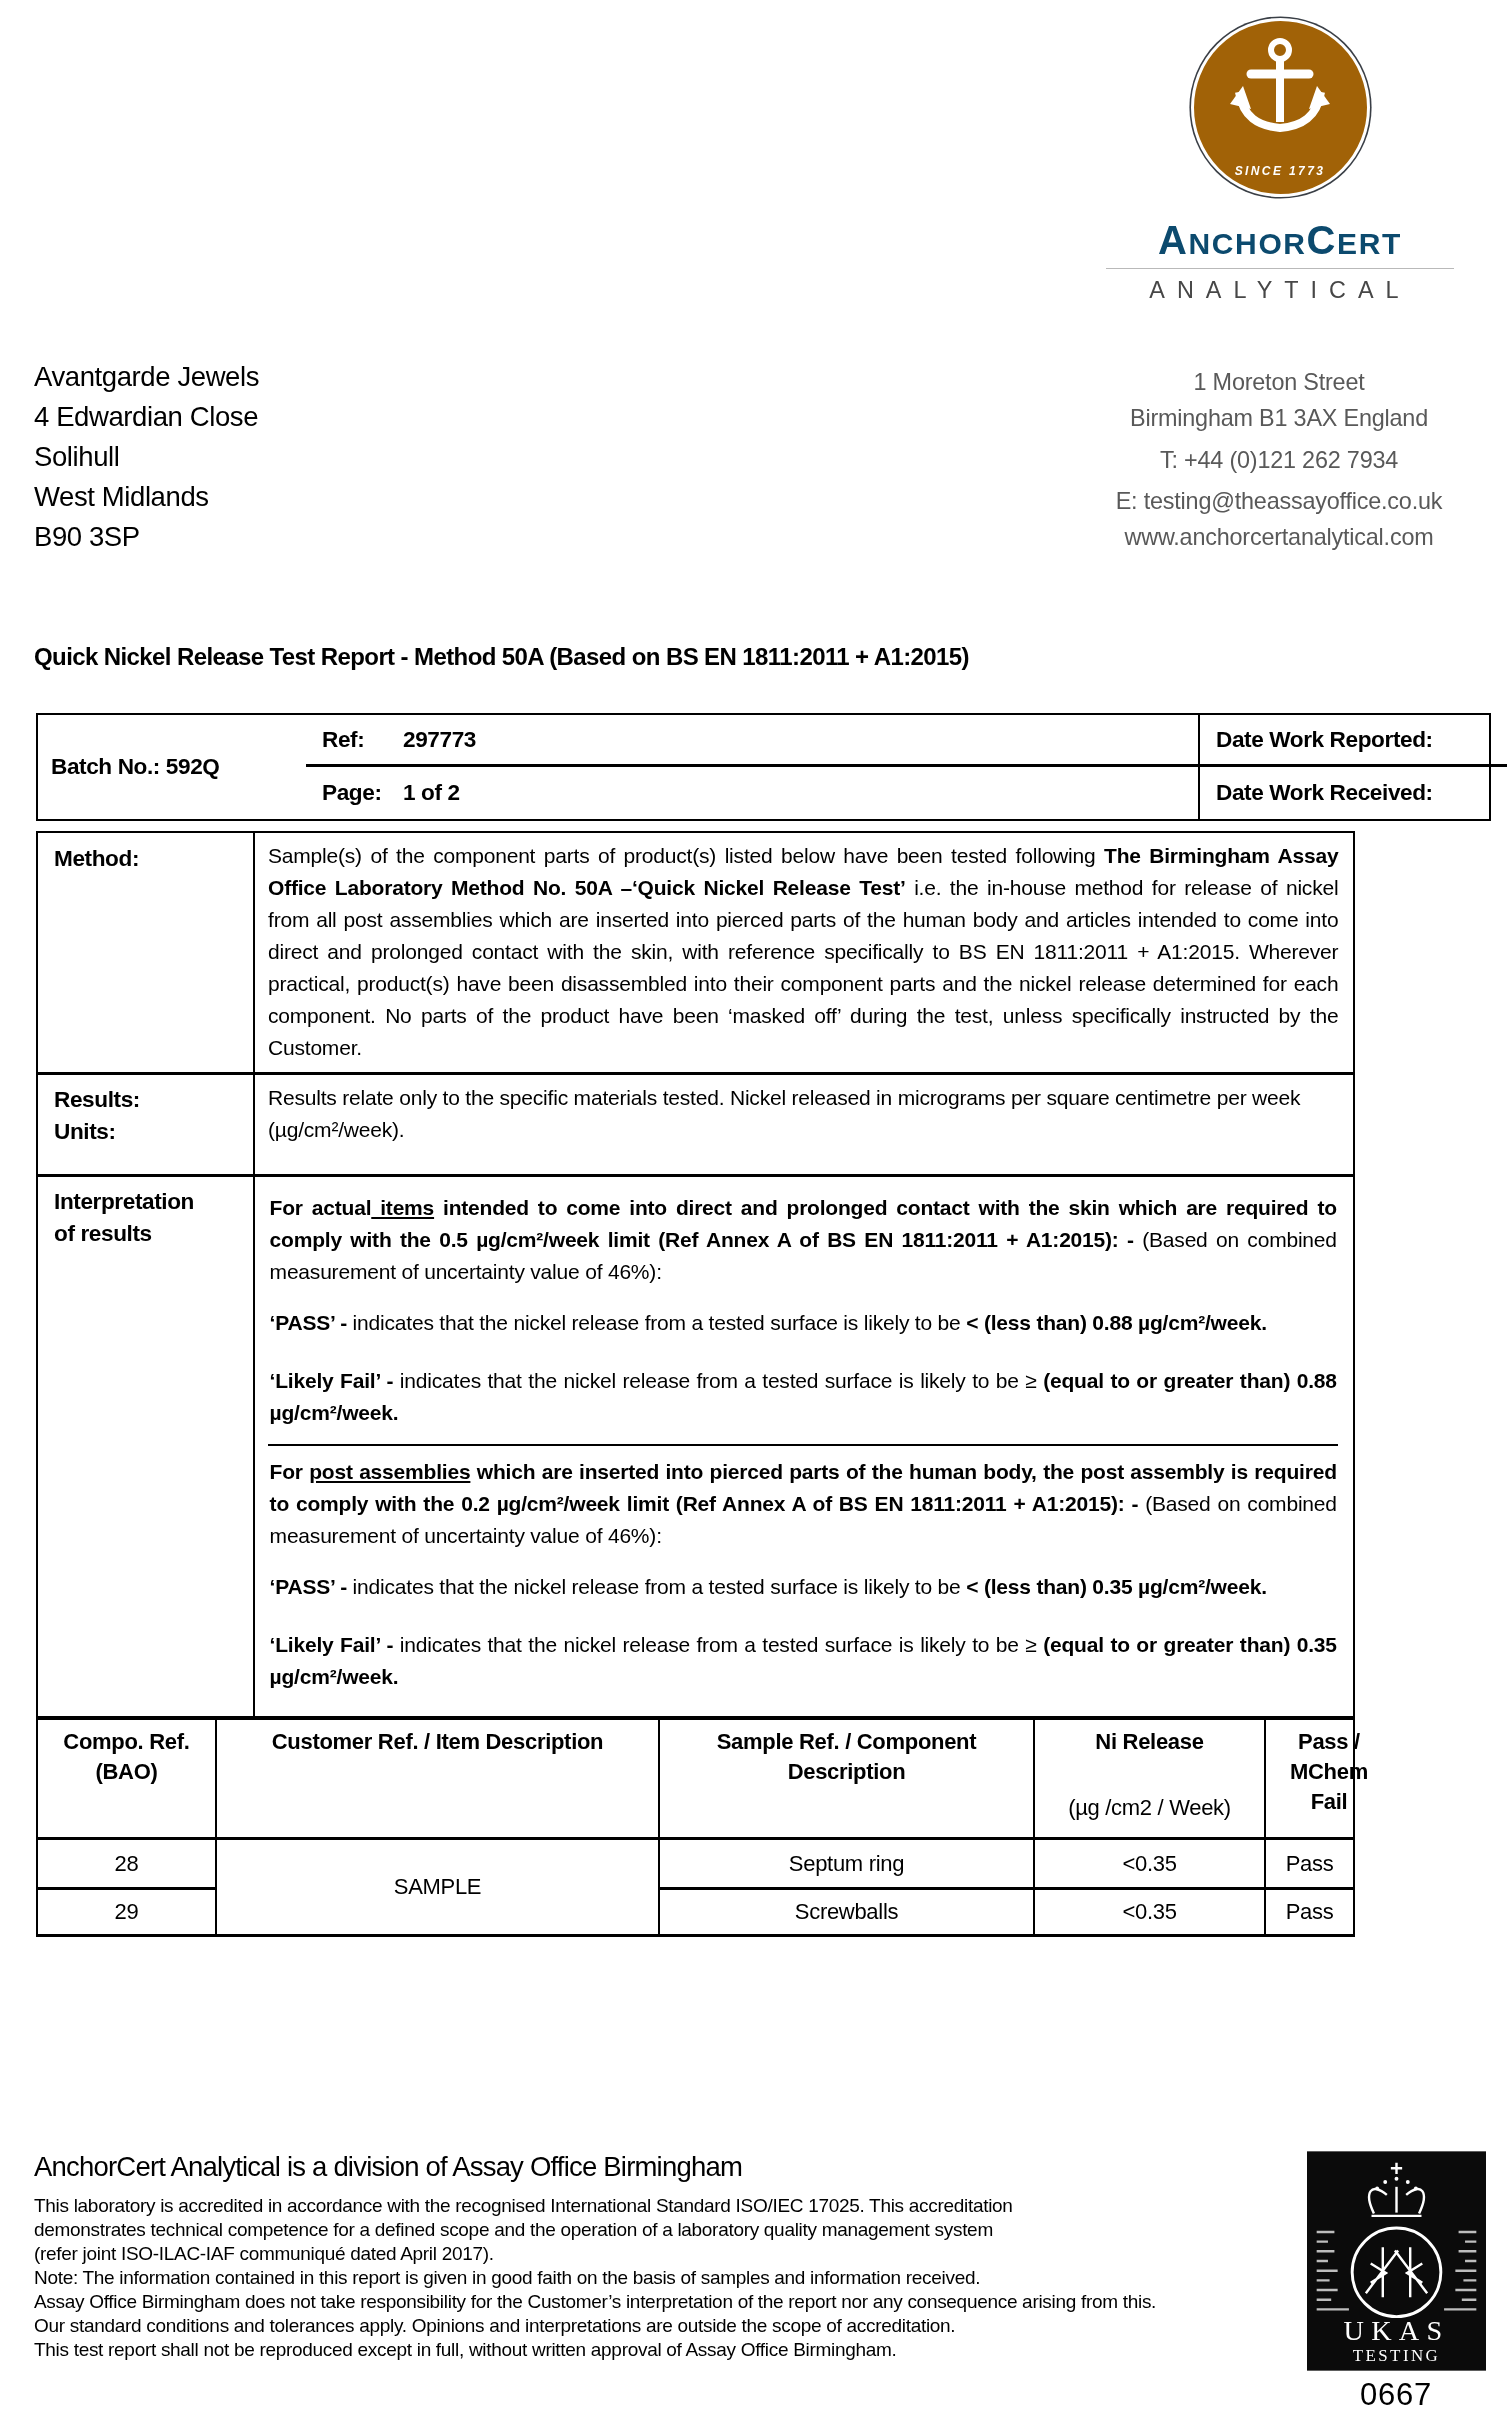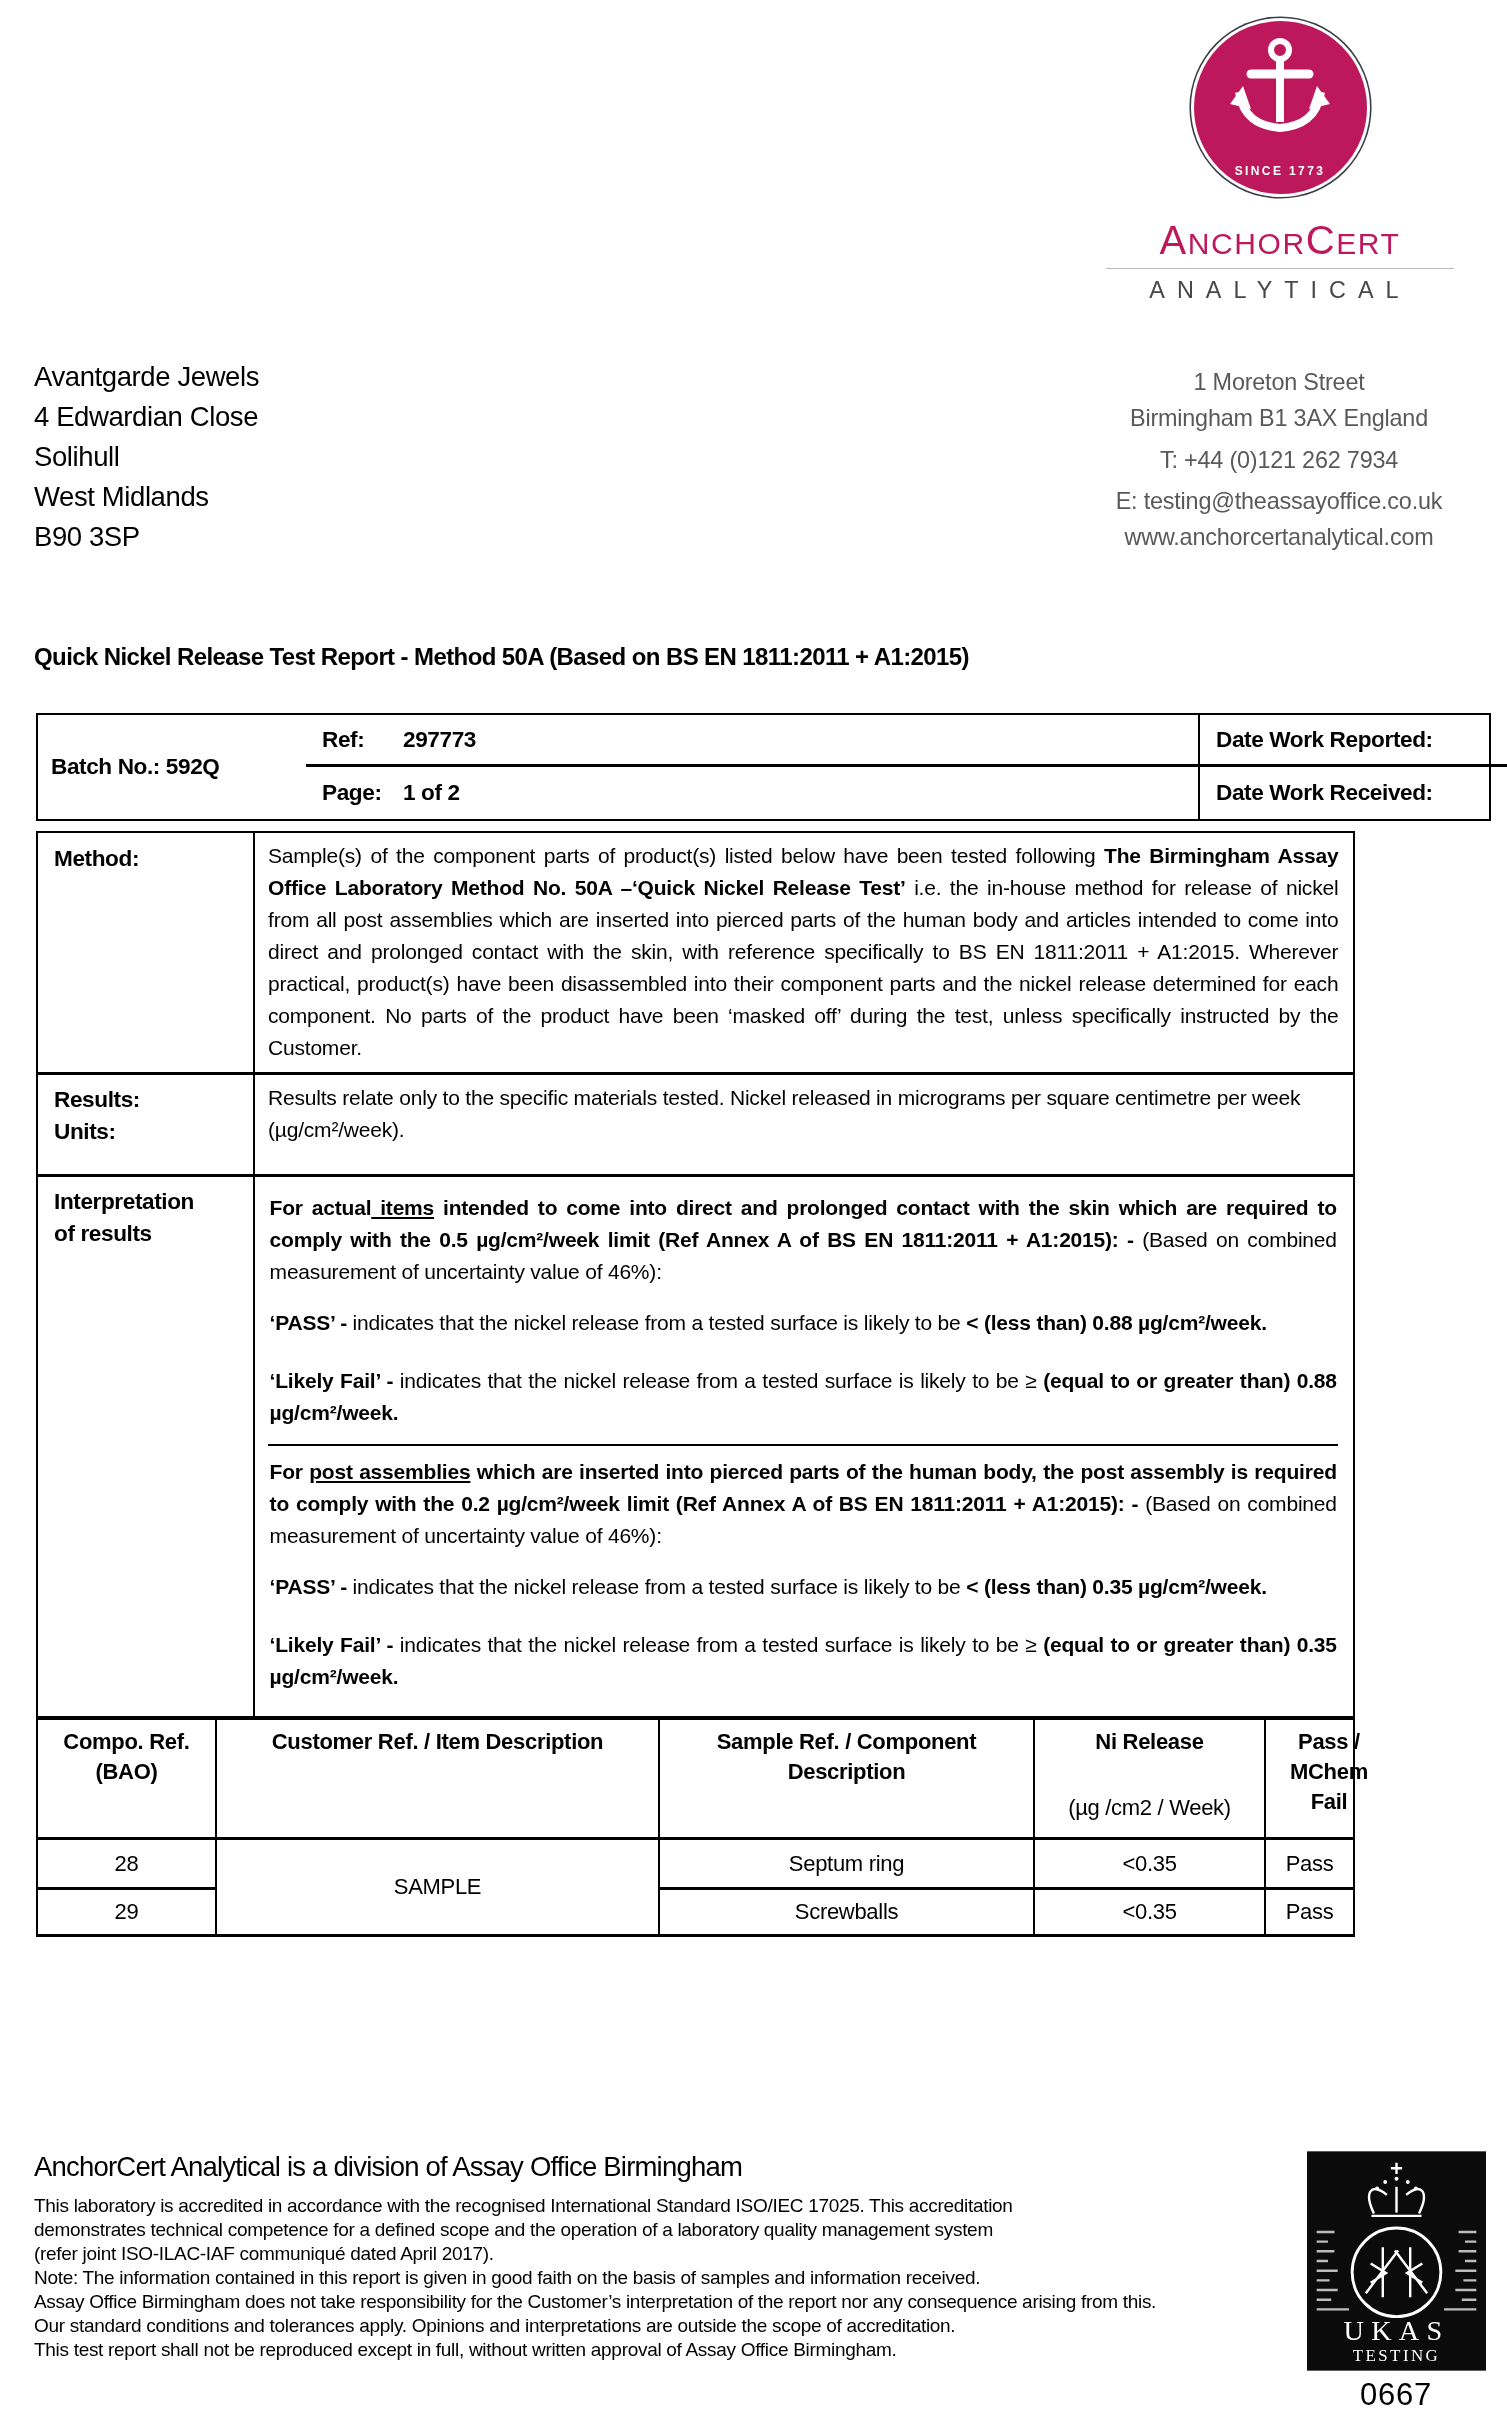--- a/index.html
+++ b/index.html
@@ -2,26 +2,26 @@
 <html style="font-size:13px"><head>
 <meta charset="utf-8">
 <style>
   * { margin:0; padding:0; box-sizing:border-box; }
   body { background:#888; font-family:"Liberation Sans", sans-serif; color:#000; }
   .page { width:1507px; height:2426px; position:relative; background:#fff; overflow:hidden;
           letter-spacing:-0.2px; }
 
   
   .logo-wrap { position:absolute; left:1106px; top:18px; width:348px; text-align:center; }
-  .logo-circle { width:179px; height:179px; border-radius:50%; background:#be185d;
-                 border:3.2px solid #fff; box-shadow:0 0 0 1.6px #3a3f46; margin:0 auto; position:relative; }
+  .logo-circle { width:179px; height:179px; border-radius:50%; background:#a16207;
+                 border:3.2px solid #fff; box-shadow:0 0 0 1.6px #3a3f46; margin:0 auto; position:relative;font-style:italic; }
   .logo-circle svg { position:absolute; left:50%; top:11.3px; transform:translateX(-50%); }
   .since-text { position:absolute; bottom:16px; width:100%; text-align:center; color:#fff;
                 font-size:12px; font-weight:bold; letter-spacing:2.4px; }
-  .wordmark { margin-top:21px; color:#be185d; font-weight:normal; letter-spacing:1.6px; white-space:nowrap; }
+  .wordmark { margin-top:21px; color:#0c4a6e; font-weight:bold; letter-spacing:1.6px; white-space:nowrap; }
   .wm-big { font-size:40px; }
   .wm-small { font-size:30px; }
   .wordmark-rule { border-top:1.6px solid #b9b9b9; margin-top:4.9px; }
   .logo-subtitle { margin-top:8px; color:#474747; font-size:23.4px; letter-spacing:12px;
                    font-weight:normal; white-space:nowrap; }
 
   
   .cust-addr { position:absolute; left:34px; top:357px; font-size:27.5px; line-height:40px; letter-spacing:-0.4px; }
   .contact { position:absolute; left:1093px; top:364px; width:372px; text-align:center;
              color:#595959; font-size:23.4px; line-height:36px; }

